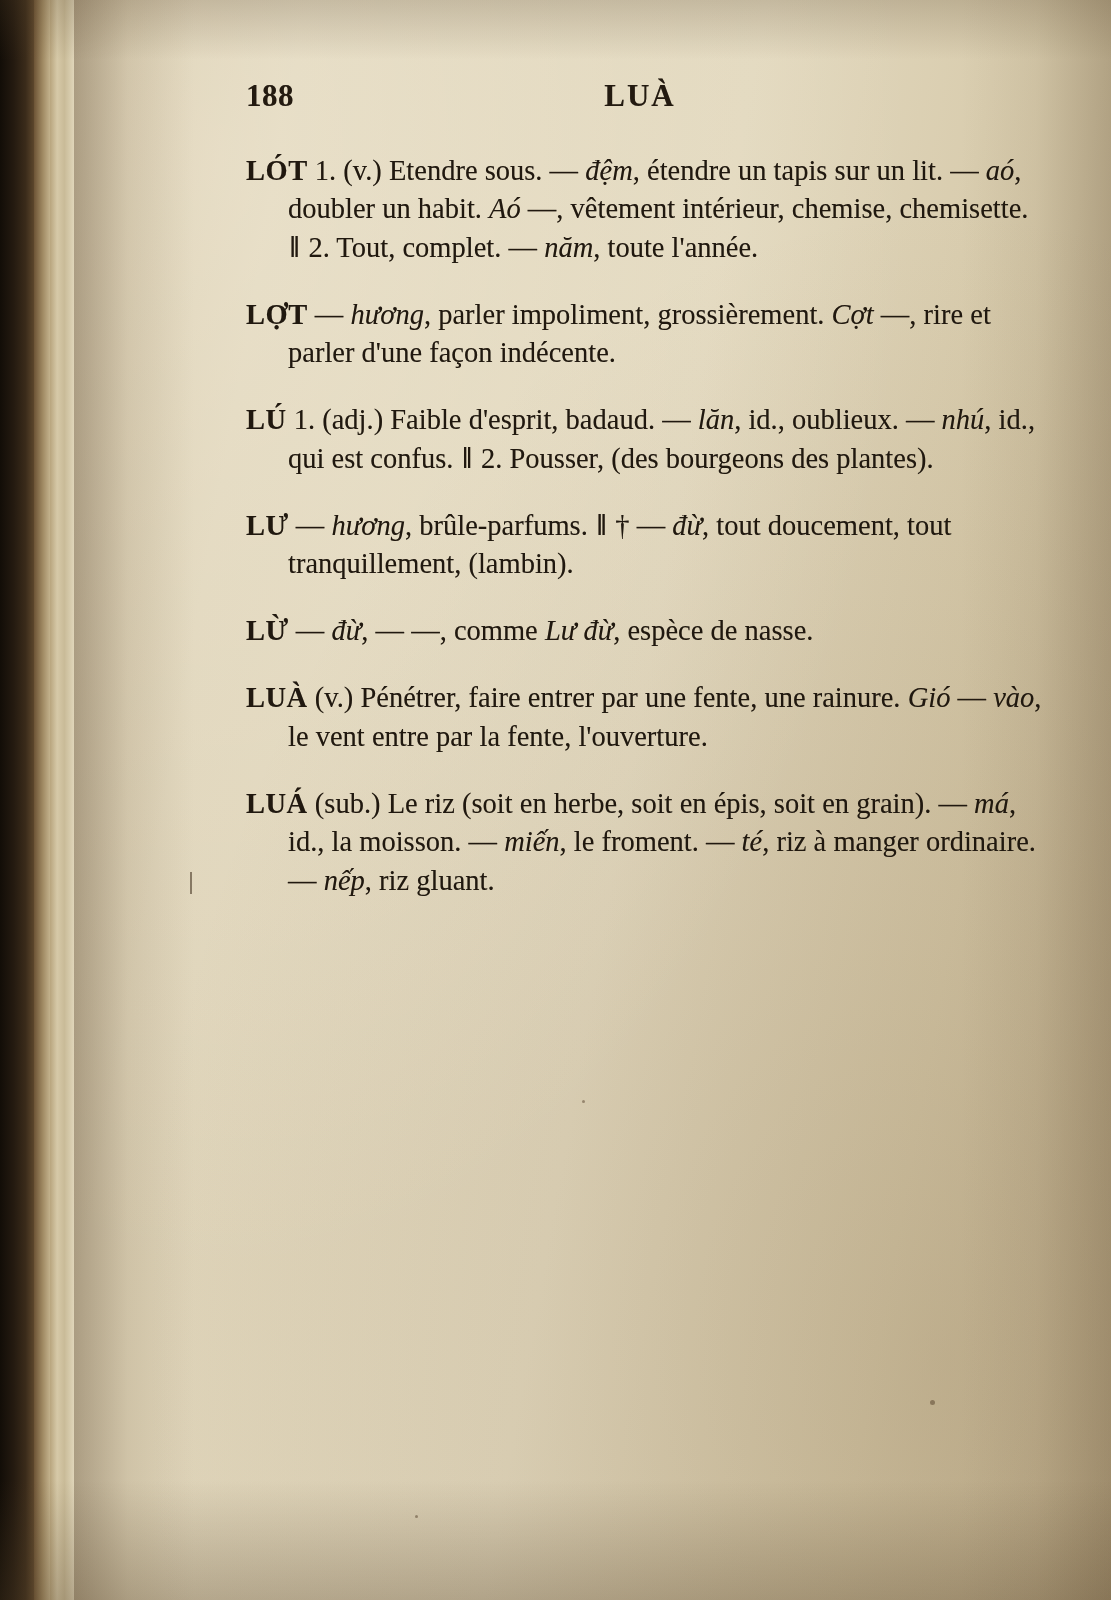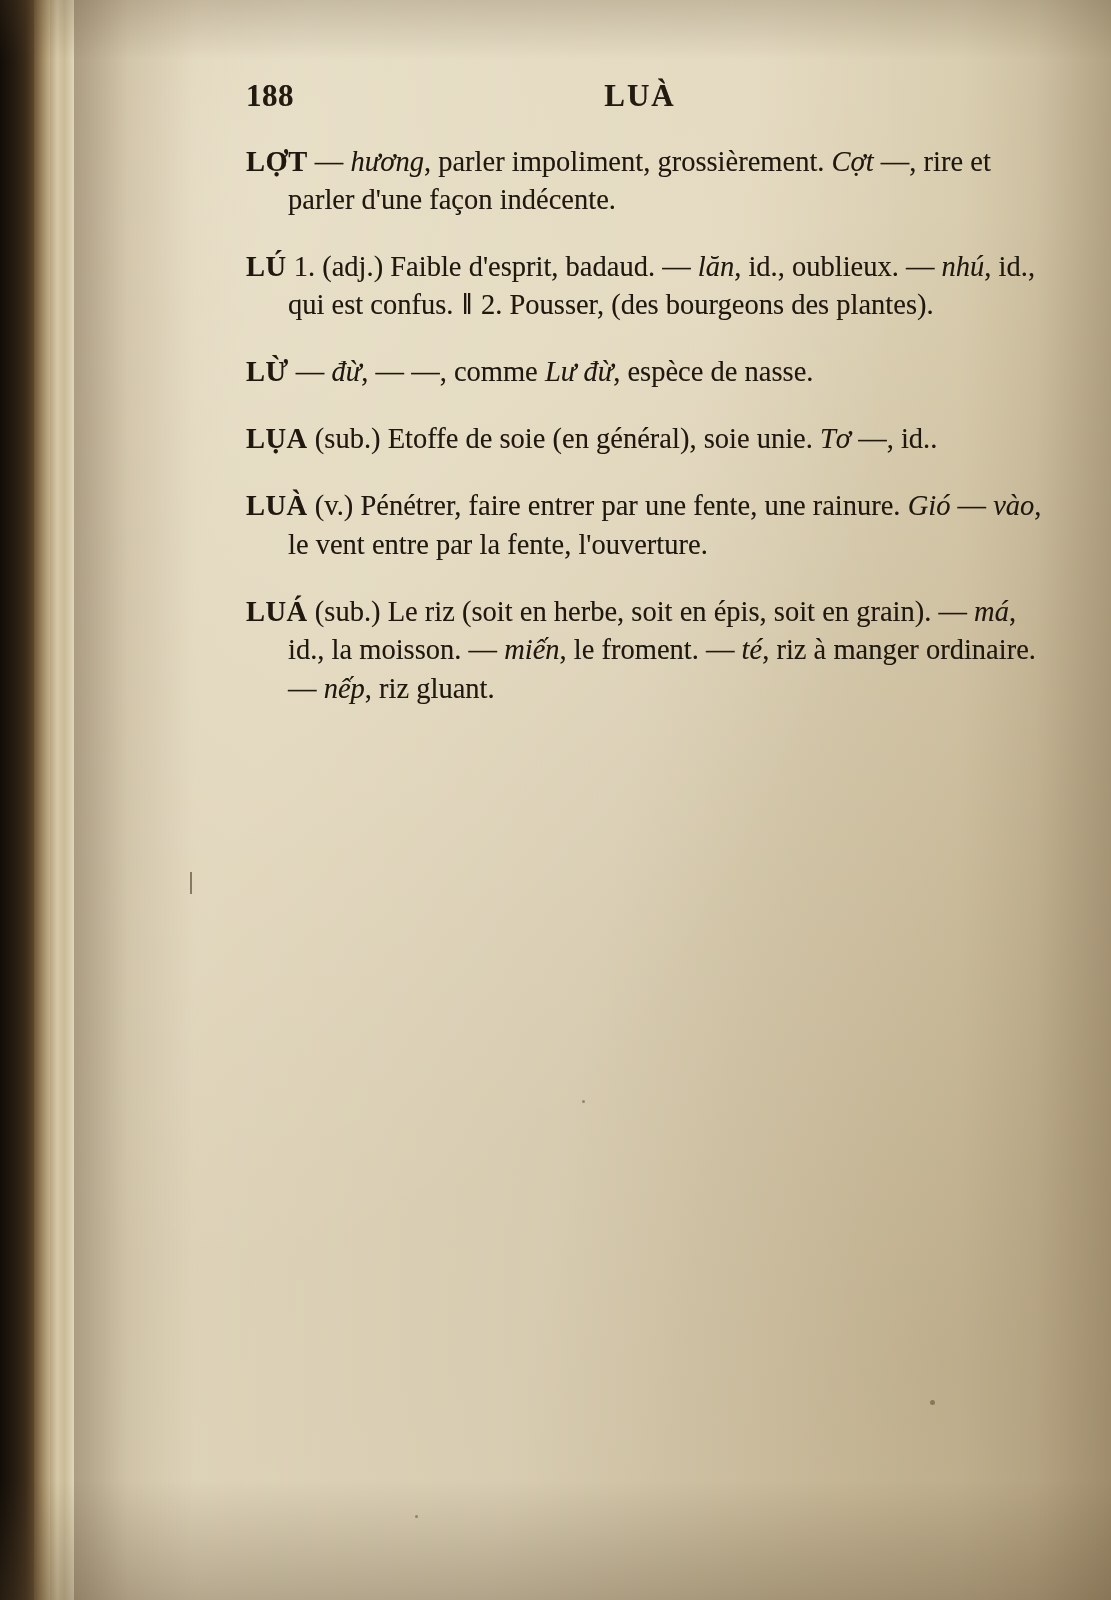--- a/index.html
+++ b/index.html
@@ -83,21 +83,21 @@
   
   .content {
     position: absolute;
     left: 246px;
     top: 78px;
     width: 800px;
   }
   .running-head {
     display: flex;
     align-items: baseline;
-    margin-bottom: 28px;
+    margin-bottom: 38px;
     color: #231a10;
   }
   .folio {
     font-family: "Liberation Serif", serif;
     font-weight: bold;
     font-size: 31px;
     letter-spacing: 0.5px;
   }
   .head-word {
     flex: 1;
@@ -151,22 +151,23 @@
   <div class="speck" style="left:415px; top:1515px; width:3px; height:3px;"></div>
 
   <div class="content">
 
     <div class="running-head">
       <span class="folio">188</span>
       <span class="head-word">LUÀ</span>
     </div>
 
     <div id="entries">
+        <p class="entry"><span class="hw">LÓT</span> 1. (v.) Etendre sous. — <i>đệm</i>, étendre un tapis sur un lit. — <i>aó</i>, doubler un habit. <i>Aó</i> —, vêtement intérieur, chemise, chemisette. <span class="sep">‖</span> 2. Tout, complet. — <i>năm</i>, toute l'année.</p>
         <p class="entry"><span class="hw">LỢT</span> — <i>hương</i>, parler impoliment, grossièrement. <i>Cợt</i> —, rire et parler d'une façon indécente.</p>
         <p class="entry"><span class="hw">LÚ</span> 1. (adj.) Faible d'esprit, badaud. — <i>lăn</i>, id., oublieux. — <i>nhú</i>, id., qui est confus. <span class="sep">‖</span> 2. Pousser, (des bourgeons des plantes).</p>
+        <p class="entry"><span class="hw">LƯ</span> — <i>hương</i>, brûle-parfums. <span class="sep">‖</span> † — <i>đừ</i>, tout doucement, tout tranquillement, (lambin).</p>
         <p class="entry"><span class="hw">LỪ</span> — <i>đừ</i>, — —, comme <i>Lư đừ</i>, espèce de nasse.</p>
-        <p class="entry"><span class="hw">LỤA</span> (sub.) Etoffe de soie (en général), soie unie. <i>Tơ</i> —, id..</p>
         <p class="entry"><span class="hw">LUÀ</span> (v.) Pénétrer, faire entrer par une fente, une rainure. <i>Gió</i> — <i>vào</i>, le vent entre par la fente, l'ouverture.</p>
         <p class="entry"><span class="hw">LUÁ</span> (sub.) Le riz (soit en herbe, soit en épis, soit en grain). — <i>má</i>, id., la moisson. — <i>miến</i>, le froment. — <i>té</i>, riz à manger ordinaire. — <i>nếp</i>, riz gluant.</p>
       </div>
 
   </div>
 </div>
 
 </body></html>

